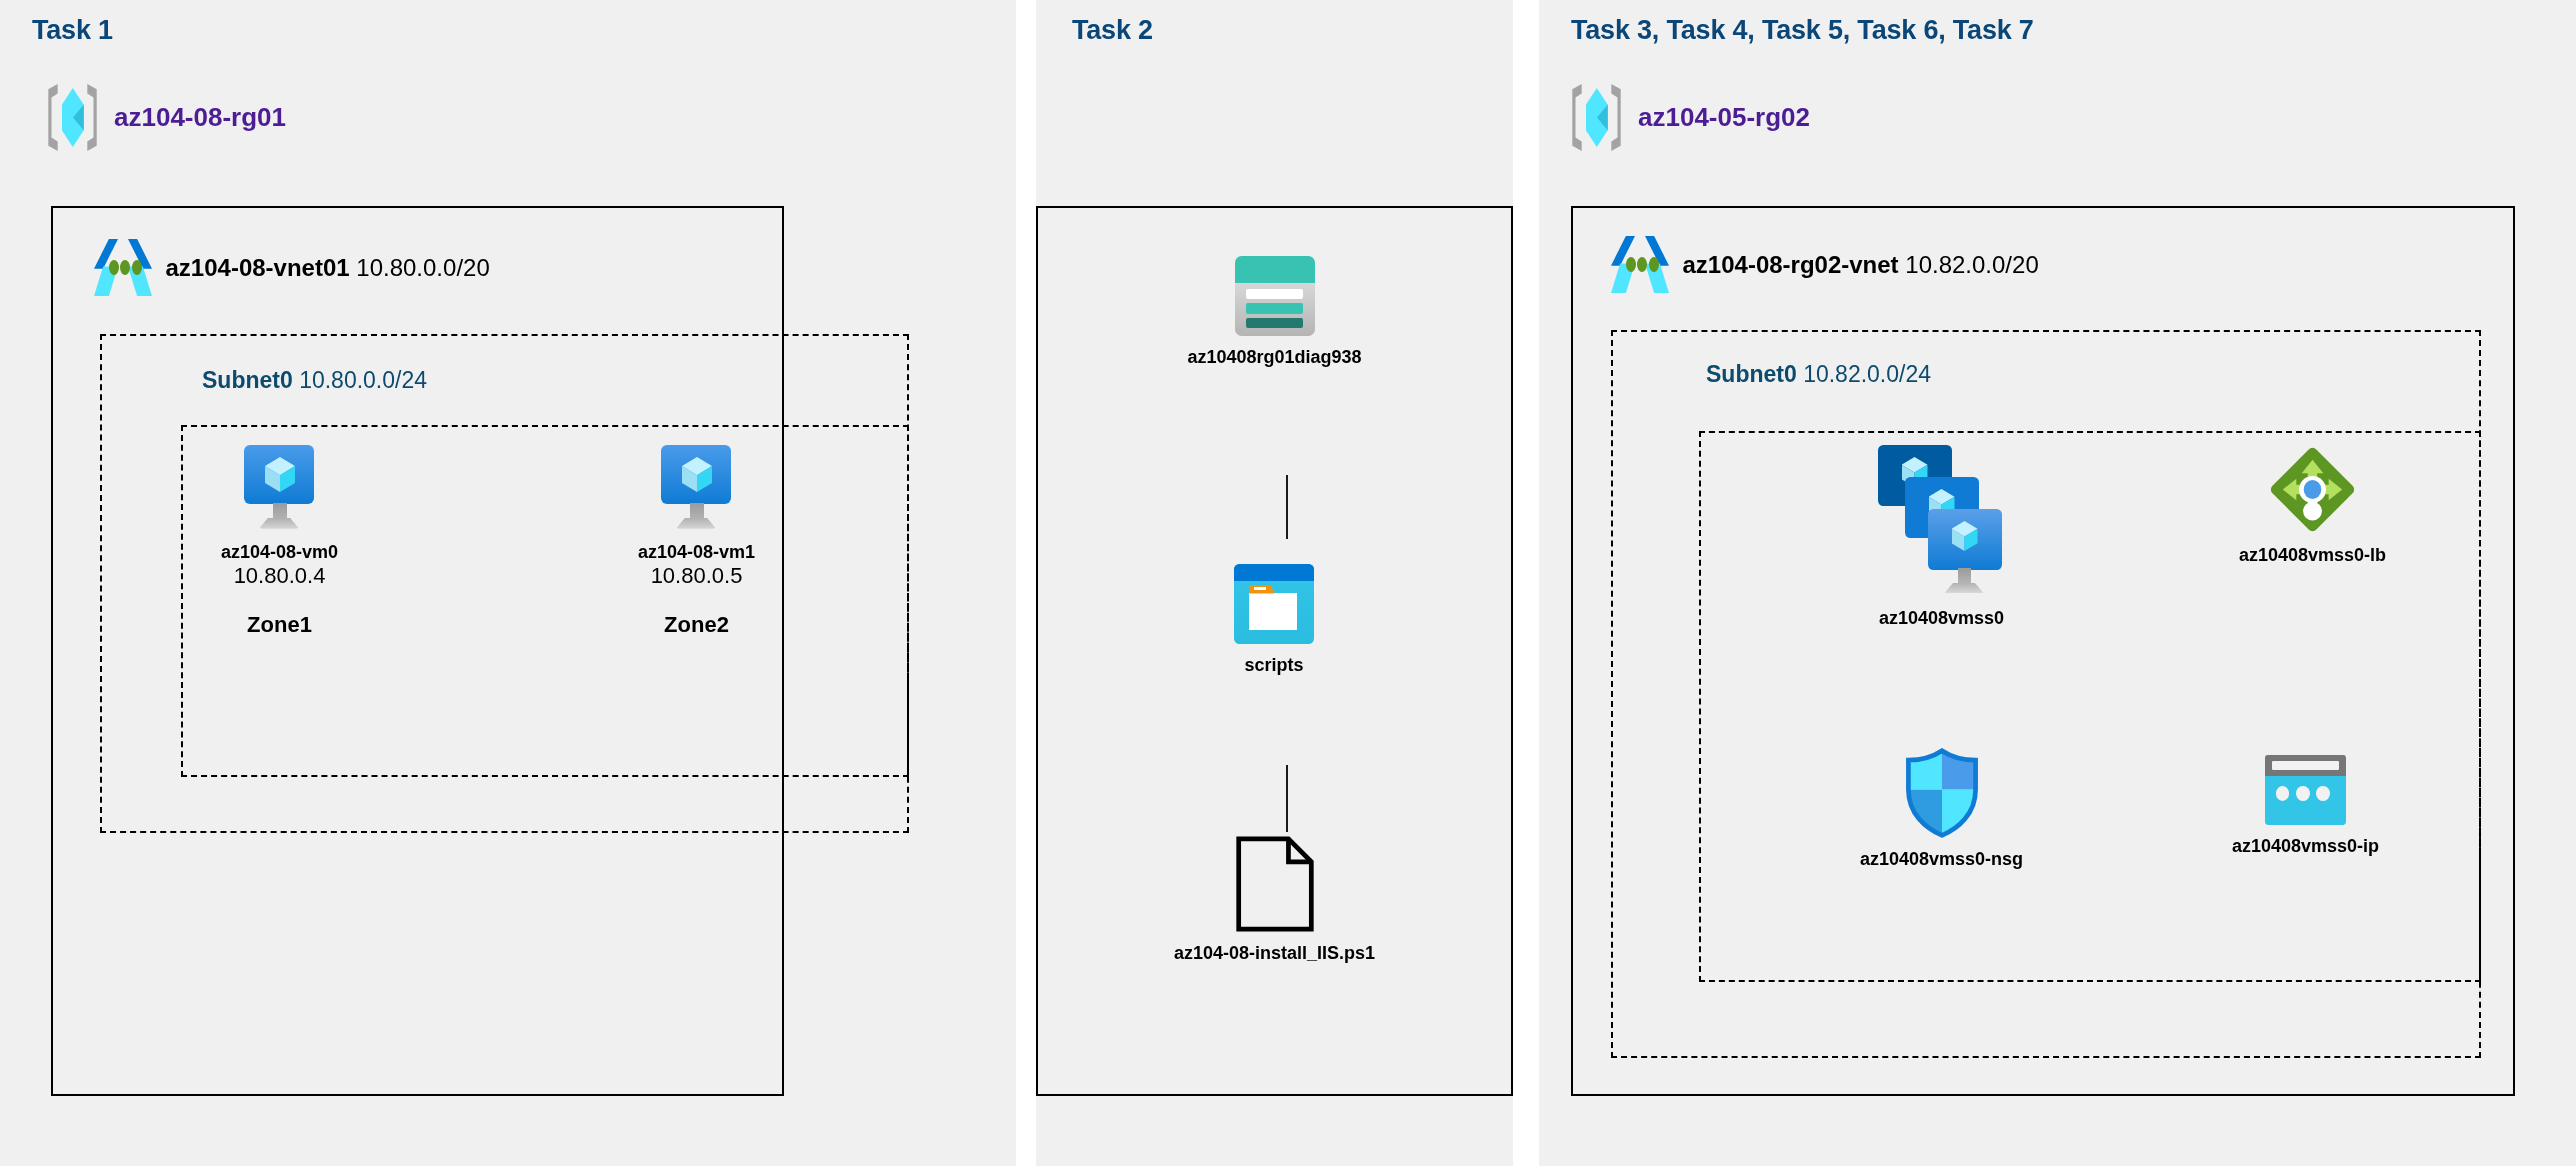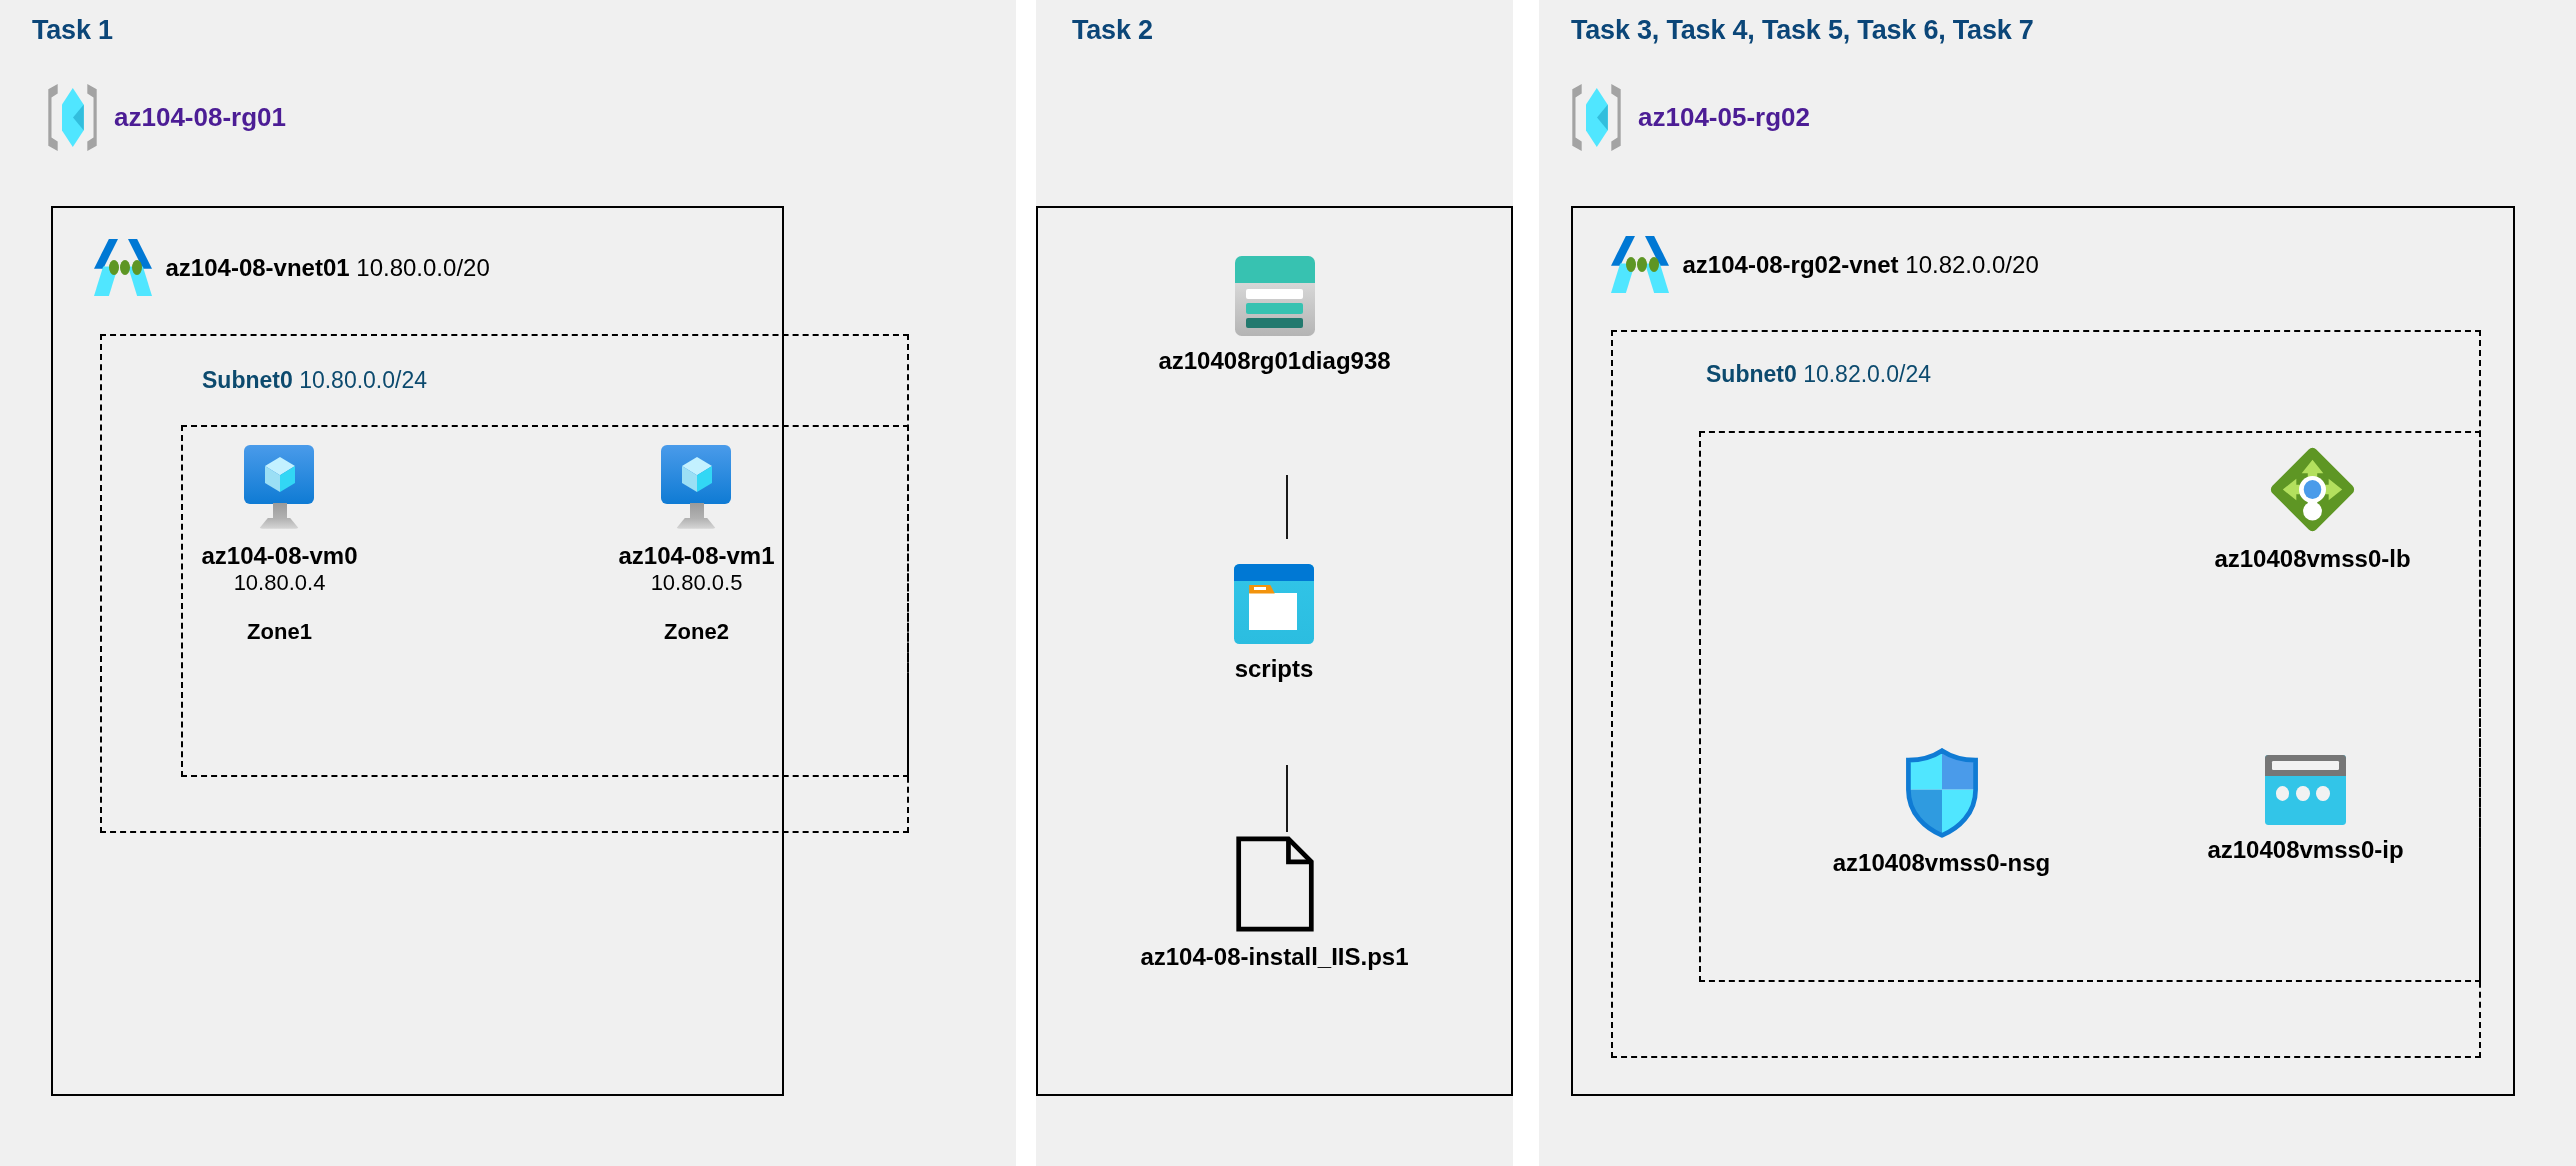--- a/index.html
+++ b/index.html
@@ -58,21 +58,21 @@
   
   .vnet-row { position: absolute; display: flex; align-items: center; gap: 13.5px; }
   #vnet-row-1 { left: 94px;  top: 239px; }
   #vnet-row-2 { left: 1611px; top: 236px; }
   .vnet-label { font-size: 24px; color: #000; white-space: nowrap; }
   .vnet-label b { font-weight: bold; }
   .vnet-label span { font-weight: normal; }
 
   
   .node { position: absolute; display: flex; flex-direction: column; align-items: center; }
-  .node-title { font-size: 24px; font-weight: bold; color: #000; white-space: nowrap; margin-top: 10.8px; text-align: center; }
+  .node-title { font-size: 18px; font-weight: bold; color: #000; white-space: nowrap; margin-top: 10.8px; text-align: center; }
   .node-sub   { font-size: 22px; font-weight: normal; color: #000; white-space: nowrap; text-align: center; }
   .node-zone  { font-size: 22px; font-weight: bold; color: #000; white-space: nowrap; margin-top: 23px; text-align: center; }
 
   #node-vm0  { left: 192px;  top: 445px; width: 175px; align-items: center; }
   #node-vm1  { left: 609px;  top: 445px; width: 175px; }
   #node-storage { left: 1160px; top: 256px; width: 229px; }
   #node-scripts { left: 1193px; top: 539px; width: 162px; margin-top: 25px; }
   #node-psfile  { left: 1079px; top: 836px; width: 391px; }
   #node-vmss    { left: 1800px; top: 445px; width: 283px; }
   #node-lb      { left: 2171px; top: 445px; width: 283px; }
@@ -344,20 +344,45 @@
   <div class="node" id="node-psfile">
     <div class="icon-file">
       <svg width="78" height="96" viewBox="0 0 116 142">
         <path d="M4 4 H78 L112 38 V138 H4 Z" fill="none" stroke="#000" stroke-width="7"></path>
         <path d="M78 4 V38 H112" fill="none" stroke="#000" stroke-width="7"></path>
       </svg>
     </div>
     <div class="node-title">az104-08-install_IIS.ps1</div>
   </div>
 
+  <div class="node" id="node-vmss">
+    <div class="icon-vmss">
+      <div class="card c1"></div>
+      <div class="mini m1">
+          <div class="f1"></div>
+          <div class="f2"></div>
+          <div class="f3"></div>
+        </div>
+      <div class="card c2"></div>
+      <div class="mini m2">
+          <div class="f1"></div>
+          <div class="f2"></div>
+          <div class="f3"></div>
+        </div>
+      <div class="card c3"></div>
+      <div class="mini m3">
+          <div class="f1"></div>
+          <div class="f2"></div>
+          <div class="f3"></div>
+        </div>
+      <div class="neck"></div>
+        <div class="base"></div>
+    </div>
+    <div class="node-title" style="margin-top:55px">az10408vmss0</div>
+  </div>
 
   <div class="node" id="node-lb">
     <div class="icon-lb">
       <svg width="89" height="89" viewBox="0 0 132 132">
         <rect x="20" y="20" width="92" height="92" rx="8" transform="rotate(45 66 66)" fill="#5e9624"></rect>
         <path d="M66 22 L82 42 H73 V60 H59 V42 H50 Z" fill="#b3e05e"></path>
         <path d="M110 66 L90 82 V73 H72 V59 H90 V50 Z" fill="#b3e05e"></path>
         <path d="M22 66 L42 50 V59 H60 V73 H42 V82 Z" fill="#b3e05e"></path>
         <circle cx="66" cy="66" r="20" fill="#ffffff"></circle>
         <circle cx="66" cy="98" r="14" fill="#ffffff"></circle>

